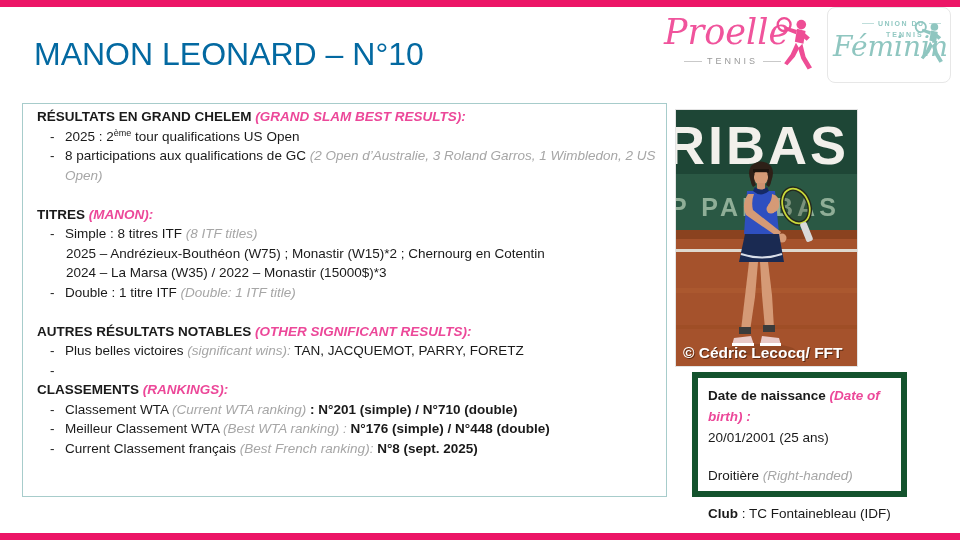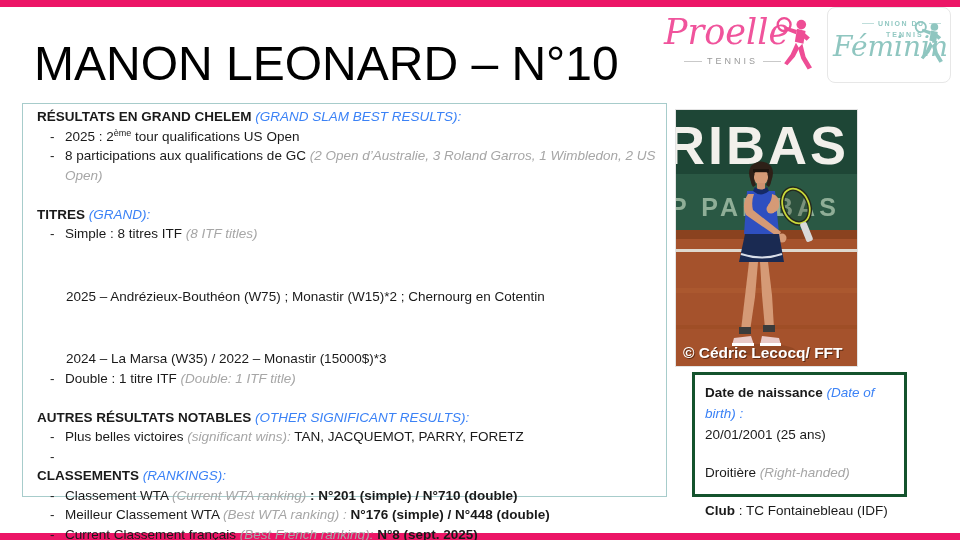--- a/index.html
+++ b/index.html
@@ -2,22 +2,22 @@
 <html><head>
 <meta charset="utf-8">
 <style>
   html,body{margin:0;padding:0;background:#fff;}
   .slide{position:relative;width:960px;height:540px;background:#fff;overflow:hidden;
          font-family:"Liberation Sans",sans-serif;color:#1a1a1a;}
   .bar{position:absolute;left:0;width:960px;height:7px;background:#EC1566;}
   .bar-top{top:0;}
   .bar-bottom{bottom:0;}
 
-  .slide-title{position:absolute;left:34px;top:36px;font-size:48px;font-weight:400;
-               color:#000000;letter-spacing:0px;white-space:nowrap;}
+  .slide-title{position:absolute;left:34px;top:36px;font-size:32px;font-weight:400;
+               color:#0369a1;letter-spacing:0px;white-space:nowrap;}
 
   
   .proelle{position:absolute;left:662px;top:14px;width:158px;height:64px;}
   .p-script{position:absolute;left:2px;top:0px;font-family:"DejaVu Serif",serif;
             font-style:italic;font-size:35px;line-height:36px;color:#F0549C;}
   .p-tag{position:absolute;left:22px;top:42px;display:flex;align-items:center;gap:5px;
          font-size:9px;letter-spacing:3px;color:#9A9A9A;}
   .rule{display:inline-block;width:18px;height:1px;background:#C9C9C9;}
   .p-sil{position:absolute;right:0;top:2px;color:#EE4D95;}
 
@@ -30,36 +30,36 @@
          color:#92C8C2;font-weight:bold;}
   .u-script{position:absolute;left:5px;top:22px;font-family:"DejaVu Serif",serif;
             font-style:italic;font-size:28px;color:#8FC6C0;}
   .u-sil{position:absolute;right:2px;top:10px;color:#8FC6C0;}
 
   
   .main-box{position:absolute;left:22px;top:103px;width:645px;height:394px;
             border:1px solid #A7CCCB;box-sizing:border-box;
             padding:3px 10px 0 14px;font-size:13.5px;line-height:19.5px;}
   .b{font-weight:bold;}
-  .gi-h{color:#3b82f6;font-weight:normal;font-style:italic;}
+  .gi-h{color:#ec4899;font-weight:bold;font-style:italic;}
   .gi{color:#A6A6A6;font-style:italic;}
   .li{position:relative;padding-left:28px;}
   .dash{position:absolute;left:13px;top:0;}
-  .cont{padding-left:29px;margin-top:43px;}
+  .cont{padding-left:29px;}
   .gap{height:19.5px;}
   sup{font-size:9px;line-height:0;}
 
   
   .photo{position:absolute;left:675px;top:109px;width:181px;height:256px;
          border:1px solid #E3E3E3;box-sizing:content-box;}
   .photo svg{display:block;}
 
   
   .info-box{position:absolute;left:692px;top:372px;width:215px;height:125px;
-            border:3px solid #14532d;box-sizing:border-box;
+            border:6px solid #14532d;box-sizing:border-box;
             padding:7px 2px 0 10px;font-size:13.5px;line-height:21px;}
   .igap{height:17px;}
 </style>
 </head>
 <body>
 
 <div class="slide">
   <div class="bar bar-top"></div>
   <div class="bar bar-bottom"></div>
 
@@ -117,21 +117,21 @@
       </div>
       <div class="li">
         <span class="dash">-</span><span>8 participations aux qualifications de GC </span><span class="gi">(2 Open d’Australie, 3 Roland Garros, 1 Wimbledon, 2 US Open)</span>
       </div>
     </section>
 
     <div class="gap"></div>
 
     <section>
       <div class="h">
-        <span class="b">TITRES </span><span class="gi-h">(GRAND):</span>
+        <span class="b">TITRES </span><span class="gi-h">(MANON):</span>
       </div>
       <div class="li">
         <span class="dash">-</span><span>Simple : 8 titres ITF </span><span class="gi">(8 ITF titles)</span>
       </div>
       <div class="cont">2025 – Andrézieux-Bouthéon (W75) ; Monastir (W15)*2 ; Chernourg en Cotentin</div>
       <div class="cont">2024 – La Marsa (W35) / 2022 – Monastir (15000$)*3</div>
       <div class="li">
         <span class="dash">-</span><span>Double : 1 titre ITF </span><span class="gi">(Double: 1 ITF title)</span>
       </div>
     </section>

